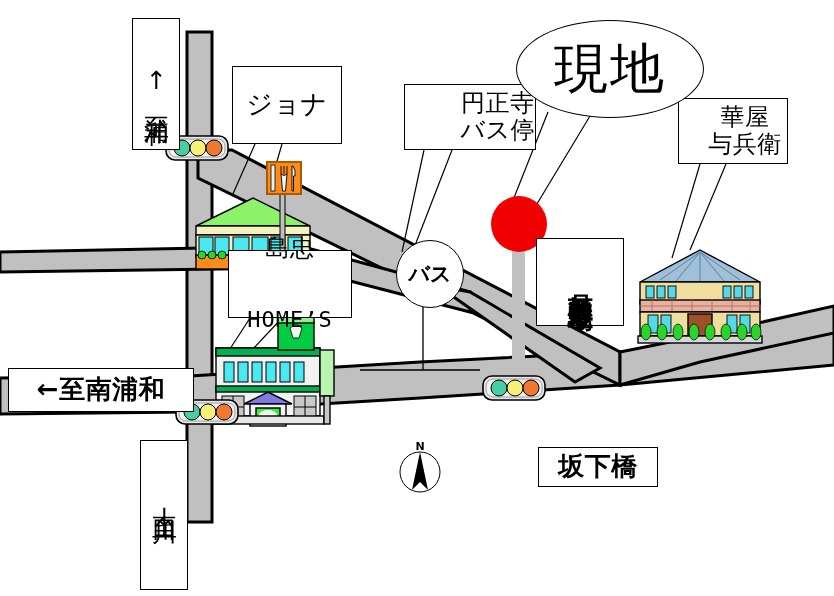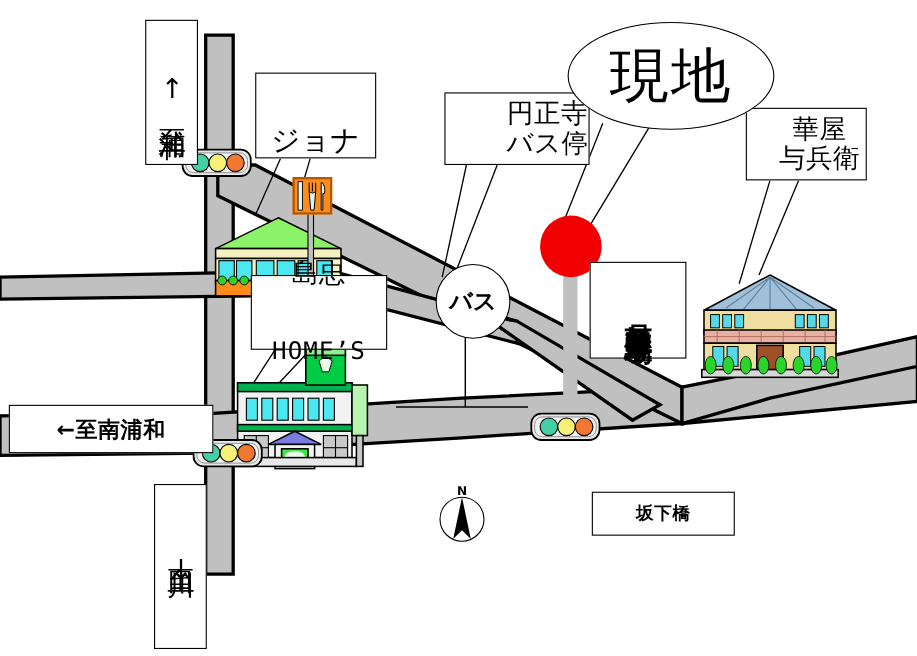--- a/index.html
+++ b/index.html
@@ -12,33 +12,33 @@
   .box{position:absolute;background:#ffffff;border:1.5px solid #000;
        box-sizing:border-box;display:flex;align-items:center;
        justify-content:center;text-align:center;color:#000;
        font-family:"DejaVu Sans","Liberation Sans",sans-serif;
        line-height:1.12;letter-spacing:0.5px;}
   .box.vert{writing-mode:vertical-rl;text-orientation:upright;
             letter-spacing:2px;}
   .box span{display:block;}
 
   .b-urawa{left:132px;top:18px;width:48px;height:132px;font-size:25px;}
-  .b-jonathan{left:232px;top:66px;width:110px;height:78px;font-size:26px;align-items:flex-end;}
+  .b-jonathan{left:232px;top:66px;width:110px;height:78px;font-size:26px;}
   .b-busstop{left:404px;top:84px;width:132px;height:66px;font-size:24px;justify-content:flex-end;}
   .b-hanaya{left:678px;top:98px;width:110px;height:66px;font-size:24px;padding-left:24px;}
   .b-parking{left:536px;top:238px;width:88px;height:88px;font-size:25px;
              font-weight:bold;}
   .b-shimachu{left:228px;top:250px;width:124px;height:68px;font-size:24px;
               flex-direction:column;}
   .b-shimachu .en{font-size:22px;letter-spacing:1px;
                   font-family:"DejaVu Sans Mono","Liberation Mono",monospace;margin-top:46px;}
-  .b-minami{left:8px;top:368px;width:186px;height:44px;font-size:20px;
+  .b-minami{left:8px;top:368px;width:186px;height:44px;font-size:26px;
             font-weight:bold;}
   .b-kawaguchi{left:140px;top:440px;width:48px;height:150px;font-size:25px;}
-  .b-sakashita{left:538px;top:447px;width:130px;height:40px;font-size:16px;
+  .b-sakashita{left:538px;top:447px;width:120px;height:40px;font-size:26px;
                font-weight:bold;}
 
   
   .bus-circle{position:absolute;left:396px;top:240px;width:66px;height:66px;
               border:1.3px solid #000;border-radius:50%;background:#fff;
               display:flex;align-items:center;justify-content:center;
               font-size:21px;font-weight:bold;color:#000;}
 
   
   .genchi{position:absolute;left:516px;top:20px;width:186px;height:96px;

